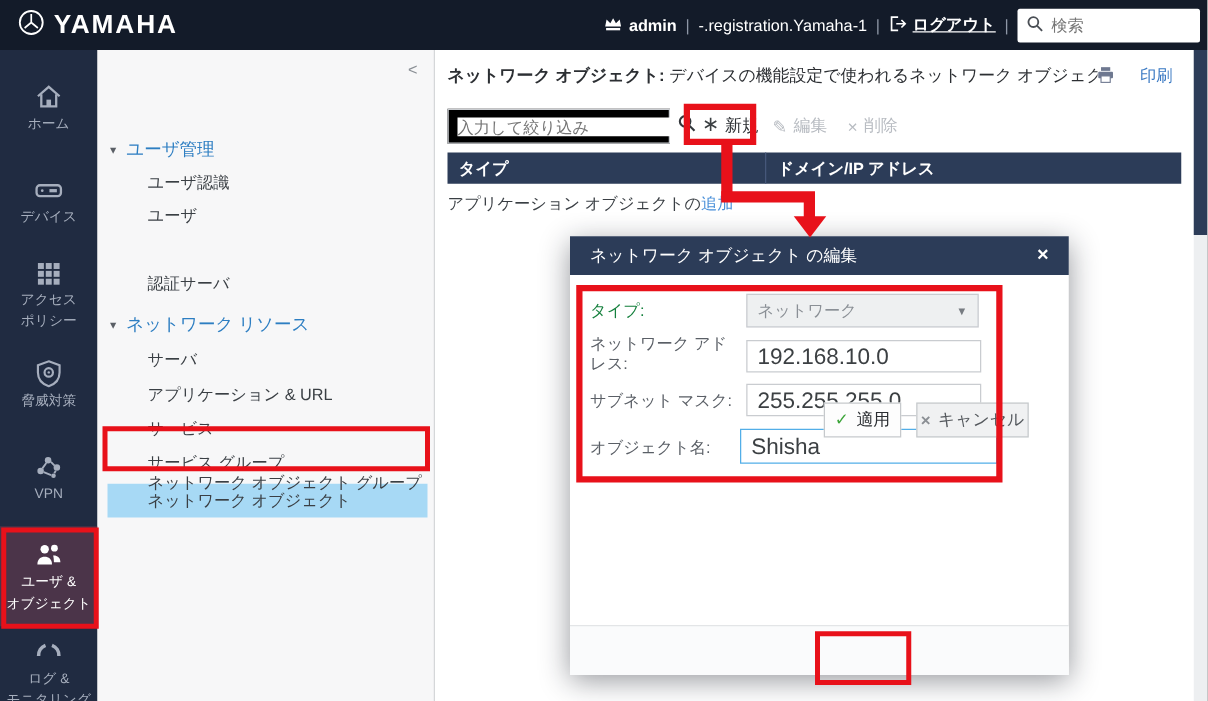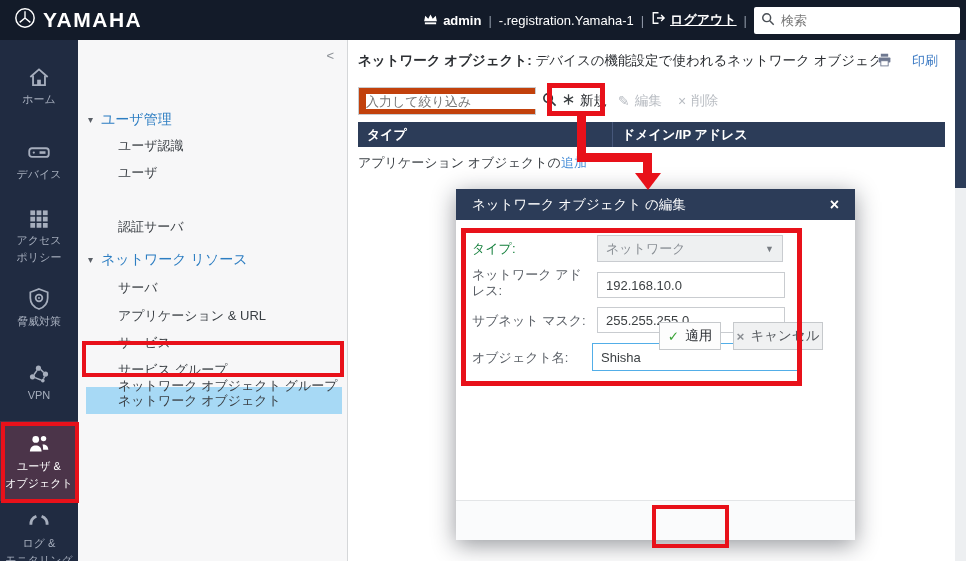--- a/index.html
+++ b/index.html
@@ -8,22 +8,22 @@
             font-family:"Liberation Sans","DejaVu Sans",sans-serif; }
 
   
   .topbar { position:absolute; left:0; top:0; width:966px; height:40px; background:#131b29;
             display:flex; align-items:center; color:#fff; z-index:3; }
   .brand { display:flex; align-items:center; gap:7px; margin-left:14px; }
   .brand-text { font-size:21px; font-weight:bold; letter-spacing:1.5px; }
   .topbar-right { margin-left:auto; display:flex; align-items:center; gap:7px; font-size:13px; margin-right:6px; }
   .tb-sep { color:#8e97a6; }
   .tb-user { font-weight:bold; display:flex; align-items:center; gap:5px; }
-  .tb-logout { font-weight:bold; text-decoration:underline; display:flex; align-items:flex-start; gap:4px; cursor:pointer; }
-  .search-box { width:206px; height:27px; background:#fff; border-radius:2px; display:flex; align-items:center; padding:0 7px; gap:6px; }
+  .tb-logout { font-weight:bold; text-decoration:underline; display:flex; align-items:flex-end; gap:4px; cursor:pointer; }
+  .search-box { width:146px; height:27px; background:#fff; border-radius:2px; display:flex; align-items:center; padding:0 7px; gap:6px; }
   .search-box input { border:none; outline:none; flex:1; font-size:13px; color:#333; background:transparent;
                       font-family:"Liberation Sans","DejaVu Sans",sans-serif; }
 
   
   .nav { position:absolute; left:0; top:40px; width:78px; height:521px; background:#202b41; z-index:2; }
   .nav-item { position:absolute; left:0; width:78px; height:74px; display:flex; flex-direction:column;
               align-items:center; justify-content:center; gap:3px; color:#a6aebd; font-size:11px;
               text-align:center; cursor:pointer; line-height:1.25; }
   .nav-item.selected { background:#4b3449; color:#fff; height:80px; }
   .nav-icon { width:26px; height:26px; display:block; }
@@ -44,21 +44,21 @@
   .main { position:absolute; left:348px; top:40px; width:618px; height:521px; background:#fff; z-index:1; }
   .page-header { position:absolute; left:10px; top:12px; font-size:13.5px; color:#2c2f33; white-space:nowrap;
                  max-width:520px; overflow:hidden; }
   .page-header b { font-weight:bold; }
   .print-link { position:absolute; right:28px; top:12px; display:flex; align-items:center; gap:20px;
                 color:#3a79c3; font-size:13px; cursor:pointer; }
   .scrollbar { position:absolute; right:0; top:0; width:11px; height:521px; background:#edeff1; }
   .scroll-thumb { position:absolute; left:0; top:0; width:11px; height:148px; background:#2c3c58; cursor:pointer; }
 
   .filter-box { position:absolute; left:10px; top:47px; width:178px; height:28px; border:1px solid #c9ccd0;
-                background:#c2410c; display:flex; align-items:center; padding:0 7px; }
+                background:#000000; display:flex; align-items:center; padding:0 7px; }
   .filter-box input { border:none; outline:none; flex:1; font-size:13px; color:#333;
                       font-family:"Liberation Sans","DejaVu Sans",sans-serif; }
   .tool-btn { position:absolute; top:47px; height:28px; display:flex; align-items:center; gap:5px;
               font-size:13.5px; cursor:pointer; }
   .tool-new { left:214px; color:#2c2f33; }
   .tool-edit { left:270px; color:#b8bcc2; }
   .tool-del { left:330px; color:#b8bcc2; }
   .tool-glyph { font-size:14px; }
 
   .table-head { position:absolute; left:10px; top:82px; width:587px; height:25px; background:#2c3c58;
@@ -76,21 +76,21 @@
   .modal-head { height:31px; background:#2c3c58; color:#fff; display:flex; align-items:center;
                 padding:0 16px; font-size:13.5px; }
   .modal-close { margin-left:auto; font-weight:bold; font-size:16px; cursor:pointer; line-height:1; }
   .f-label { position:absolute; left:16px; font-size:13px; color:#5a5f66; width:120px; line-height:1.25; }
   .f-label.dim { color:#15803d; }
   .f-select { position:absolute; left:141px; top:46px; width:186px; height:27px; background:#eef0f1;
               border:1px solid #c9ccd0; display:flex; align-items:center; padding:0 8px; font-size:13px;
               color:#8b9096; cursor:default; }
   .f-select .caret { margin-left:auto; font-size:9px; color:#777c82; }
   .f-input { position:absolute; left:141px; width:188px; height:26px; border:1px solid #c9ccd0;
-             font-size:13px; color:#3c4043; padding:0 8px; outline:none; background:#fff;
+             font-size:18px; color:#3c4043; padding:0 8px; outline:none; background:#fff;
              font-family:"Liberation Sans","DejaVu Sans",sans-serif; }
   .f-input.focused { left:136px; width:206px; height:28px; border:1px solid #52aee8; }
   .modal-footer { position:absolute; left:0; bottom:0; width:100%; height:40px; background:#fafbfc;
                   border-top:1px solid #e3e5e7; }
   .btn { position:absolute; top:133px; height:28px; display:flex; align-items:center; justify-content:center;
          gap:6px; font-size:13.5px; cursor:pointer; border:1px solid #c6c9cc; }
   .btn-apply { left:203px; width:62px; background:#fdfdfd; color:#2c2f33; }
   .btn-apply .chk { color:#3da53a; font-weight:bold; }
   .btn-cancel { left:277px; width:90px; background:#f0f1f2; color:#55595e; }
   .btn-cancel .x { color:#8b8f94; font-weight:bold; }

